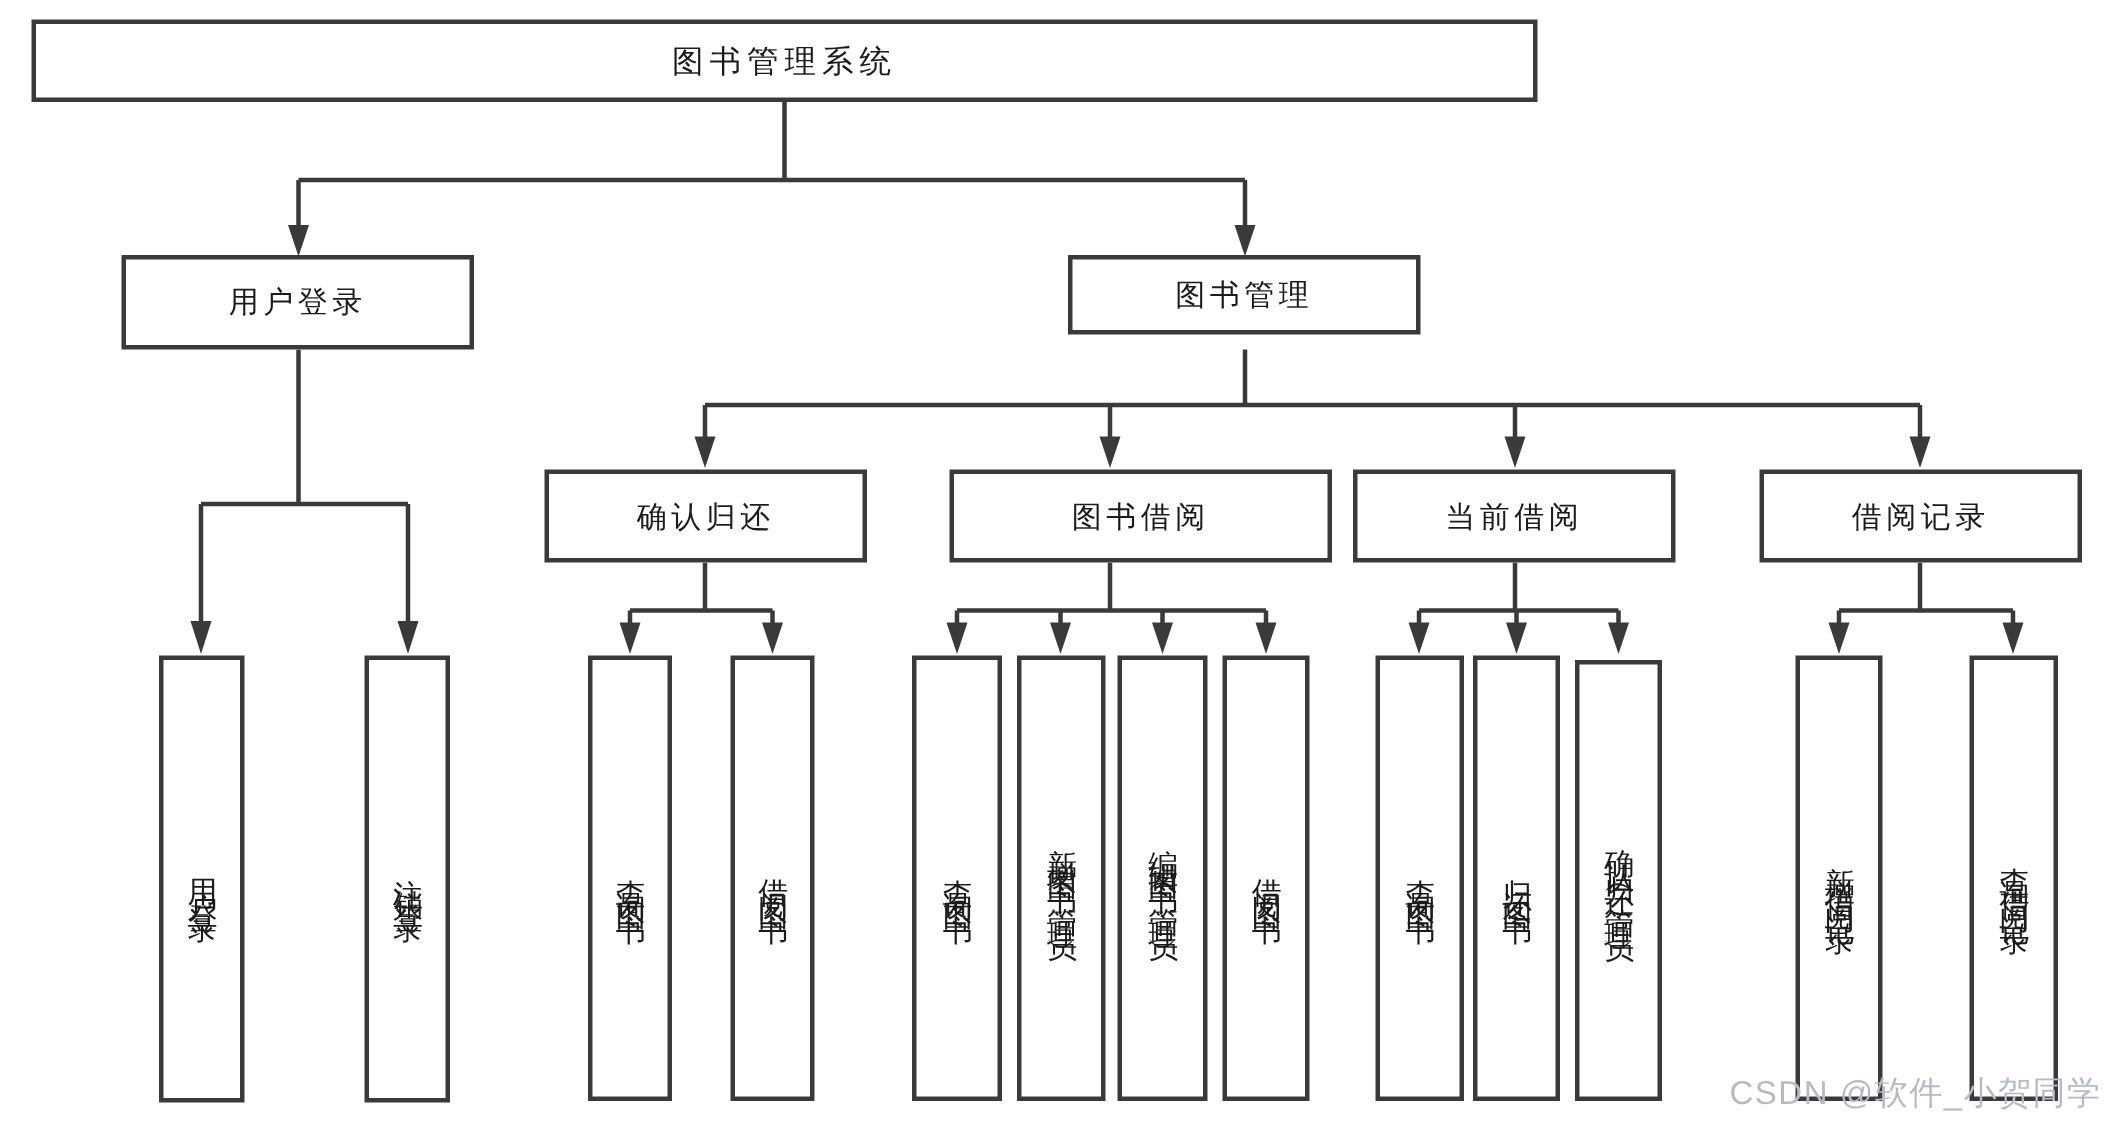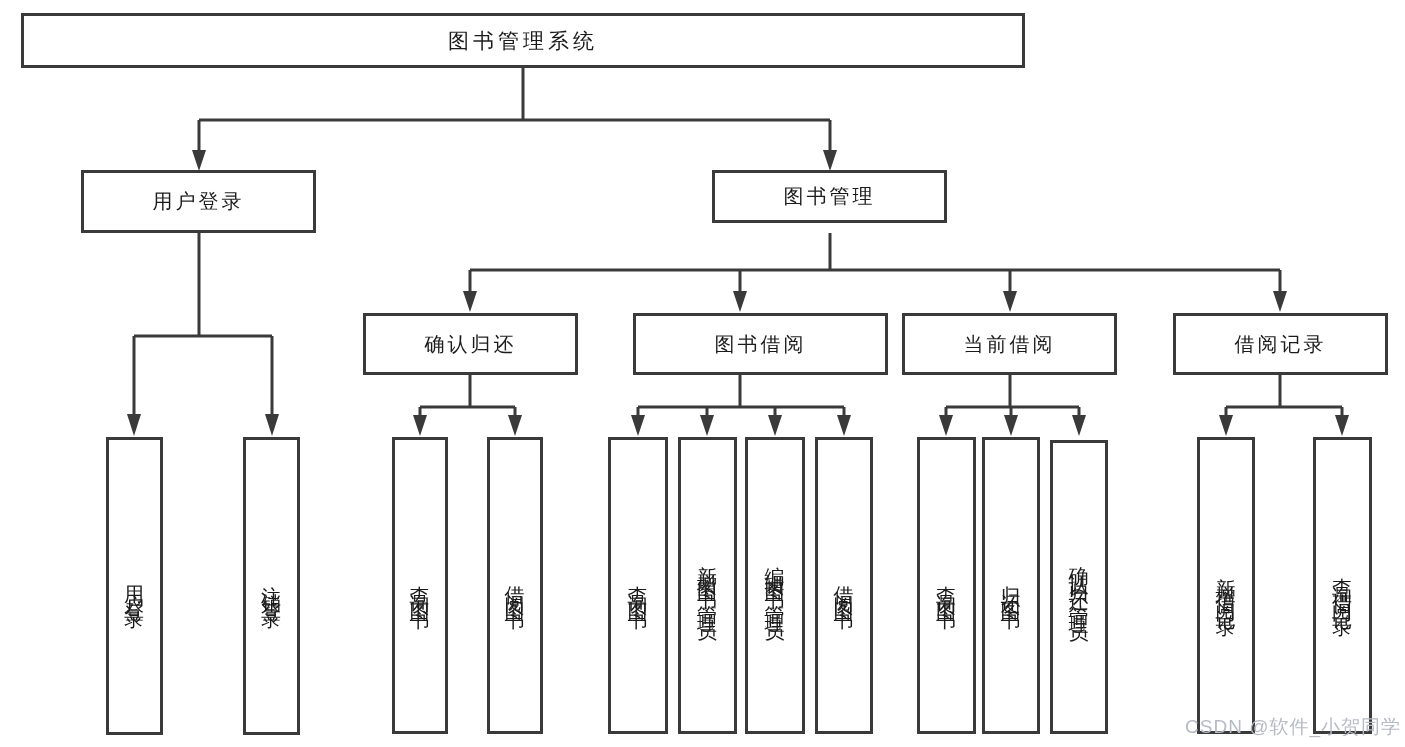--- a/index.html
+++ b/index.html
@@ -25,21 +25,21 @@
   .v{
     writing-mode:vertical-rl;
     text-orientation:mixed;
     font-size:20px;
     letter-spacing:8px;
     line-height:1.1;
   }
   .watermark{
     position:absolute;
     right:4px;top:714px;
-    font-size:19px;
+    font-size:22px;
     letter-spacing:1px;
     color:#b6bac4;
     z-index:2;
     white-space:nowrap;
   }
 </style>
 </head>
 <body>
 
 <div class="stage">

